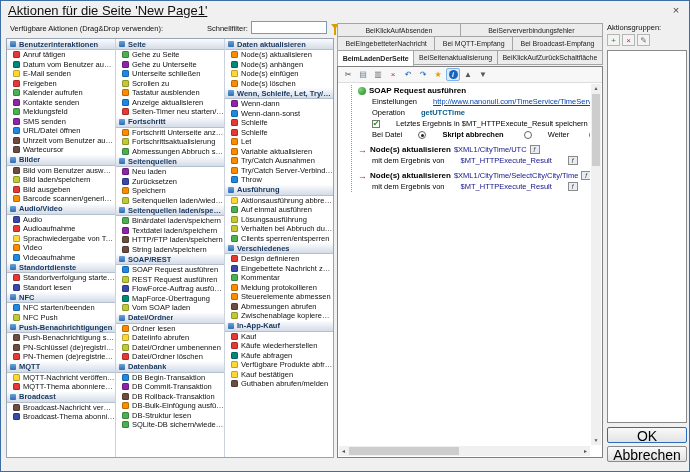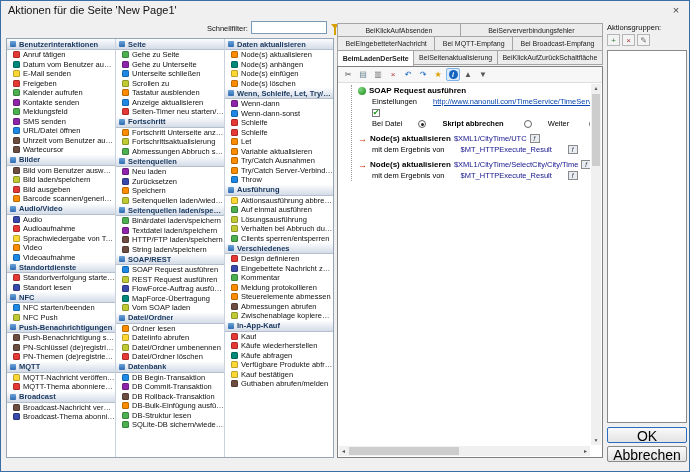--- a/index.html
+++ b/index.html
@@ -1,21 +1,21 @@
 <!DOCTYPE html>
 <html><head>
 <meta charset="utf-8">
 <style>
   * { margin:0; padding:0; box-sizing:border-box; }
   html,body { width:690px; height:472px; overflow:hidden; }
   body { font-family:"Liberation Sans",sans-serif; background:#e8e8e8; }
   .dialog { position:absolute; left:0; top:0; width:690px; height:472px; background:#f0f0f0; border:1px solid #3a6ea5; }
 
   .titlebar { position:absolute; left:0; top:0; right:0; height:18px; background:#f0f0f0; display:flex; align-items:center; }
-  .title { font-size:11px; color:#111; padding-left:7px; }
+  .title { font-size:13px; color:#111; padding-left:7px;text-decoration:underline; }
   .close-btn { margin-left:auto; width:26px; height:17px; display:flex; align-items:center; justify-content:center; font-size:11px; color:#444; cursor:pointer; }
 
   .subheader { position:absolute; left:0; top:19px; right:0; height:16px; }
   .avail { position:absolute; left:9px; top:4px; font-size:7.5px; color:#111; }
   .qf-label { position:absolute; left:206px; top:4px; font-size:7.5px; color:#111; }
   .qf-input { position:absolute; left:250px; top:1px; width:76px; height:13px; border:1px solid #7a9ab8; font-size:7.5px; padding:0 2px; background:#fff; font-family:inherit; }
   .funnel { position:absolute; left:330px; top:4px; width:0; height:0; border-left:4px solid transparent; border-right:4px solid transparent; border-top:5px solid #d99f00; }
   .funnel:after { content:""; position:absolute; left:-1px; top:-1px; width:2px; height:7px; background:#d99f00; }
 
   .columns { position:absolute; left:5px; top:37px; width:328px; bottom:13px; display:flex; background:#fff; border:1px solid #96a4b4; overflow:hidden; }
@@ -91,20 +91,21 @@
 
 <div class="dialog">
   <div class="titlebar">
     <span class="title">Aktionen für die Seite 'New Page1'</span>
     <div class="close-btn">
       <span>×</span>
     </div>
   </div>
 
   <div class="subheader">
+    <span class="avail">Verfügbare Aktionen (Drag&amp;Drop verwenden):</span>
     <span class="qf-label">Schnellfilter:</span>
     <input class="qf-input" value="" style="">
     <span class="funnel"></span>
   </div>
 
   <div class="columns" id="action-columns">
       <div class="col">
         <div class="group-header">
           <span class="ghicon"></span>
           <span class="ghtext">Benutzerinteraktionen</span>
@@ -628,23 +629,28 @@
           <div class="trow">
             <span class="soap-ic"></span>
             <span class="atitle">SOAP Request ausführen</span>
           </div>
           <div class="sub">
             <div class="srow">
               <span class="lbl">Einstellungen</span>
               <a class="url">http://www.nanonull.com/TimeService/TimeService.asmx</a>
             </div>
             <div class="srow">
+              <span class="lbl">Operation</span>
+              <span class="opval">getUTCTime</span>
+            </div>
+            <div class="srow">
               <span class="cbx">
                 <span class="chk">✔</span>
               </span>
+              <span>Letztes Ergebnis in $MT_HTTPExecute_Result speichern</span>
             </div>
             <div class="srow" id="onerror-row">
               <span class="lbl">Bei Datei</span>
             <span class="radio sel"></span>
                 <span class="rlabel sel">Skript abbrechen</span>
                 <span class="radio"></span>
                 <span class="rlabel">Weiter</span>
                 <span class="radio"></span>
                 <span class="rlabel">Throw</span>
               </div>

